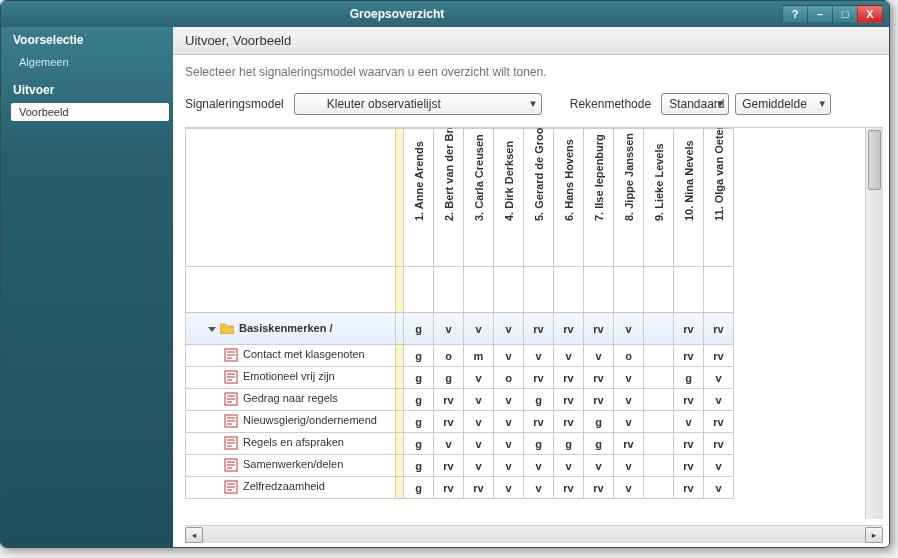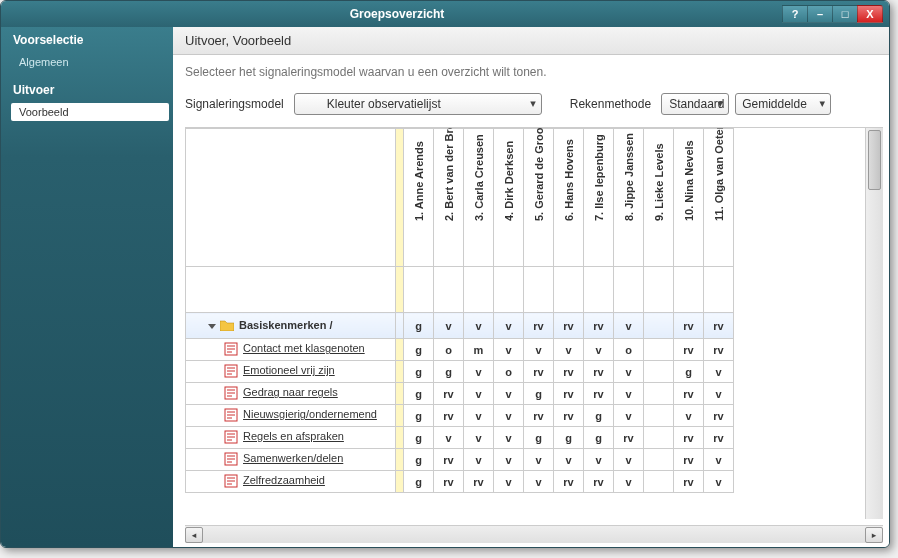--- a/index.html
+++ b/index.html
@@ -183,21 +183,21 @@
   table.grid td.rowhead .folder-icon, table.grid td.rowhead .doc-icon {
     display: inline-block;
     vertical-align: middle;
     margin-right: 5px;
     position: relative;
     top: -1px;
   }
   .folder-icon svg, .doc-icon svg { display:block; }
   table.grid tr.empty td { height: 46px; }
   table.grid tr.data td { height: 22px; }
-  table.grid tr.group td { height: 26px; background: linear-gradient(to bottom,#f3f8ff,#e4eefc); font-weight: bold;}
+  table.grid tr.group td { height: 32px; background: linear-gradient(to bottom,#f3f8ff,#e4eefc); font-weight: bold;}
   table.grid tr.group td.rowhead { font-weight: bold;}
   table.grid td.rowhead .expander {
     display:inline-block;width:0;height:0;
     border-left:4px solid transparent;border-right:4px solid transparent;
     border-top:5px solid #555;margin-right:4px;vertical-align:middle;
   }
   table.grid td.ycol {
     width: 8px; min-width: 8px; max-width: 8px;
     background: #fff7c2;
     padding:0;
@@ -222,21 +222,21 @@
   }
   .hscroll {
     height:18px;background: linear-gradient(to bottom,#eee,#e0e0e0);
     border-top:1px solid #ccc; margin:0 6px 4px 12px;
     display:flex; align-items:center;
   }
   .hscroll .btn { width:18px;height:16px;border:1px solid #999;
     background:linear-gradient(#f4f4f4,#ddd);border-radius:2px;
     display:flex;align-items:center;justify-content:center;font-size:9px;color:#444;}
   .hscroll .track { flex:1; margin:0 2px; height:16px; }
-  .grid tr.data td.rowhead { font-weight: normal; text-decoration: underline; }
+  .grid tr.data td.rowhead { font-weight: normal; }
 </style>
 </head>
 <body>
 
 <div class="window">
 
   <div class="titlebar">
     <span class="title">Groepsoverzicht</span>
     <div class="win-btns">
       <div class="win-btn">

